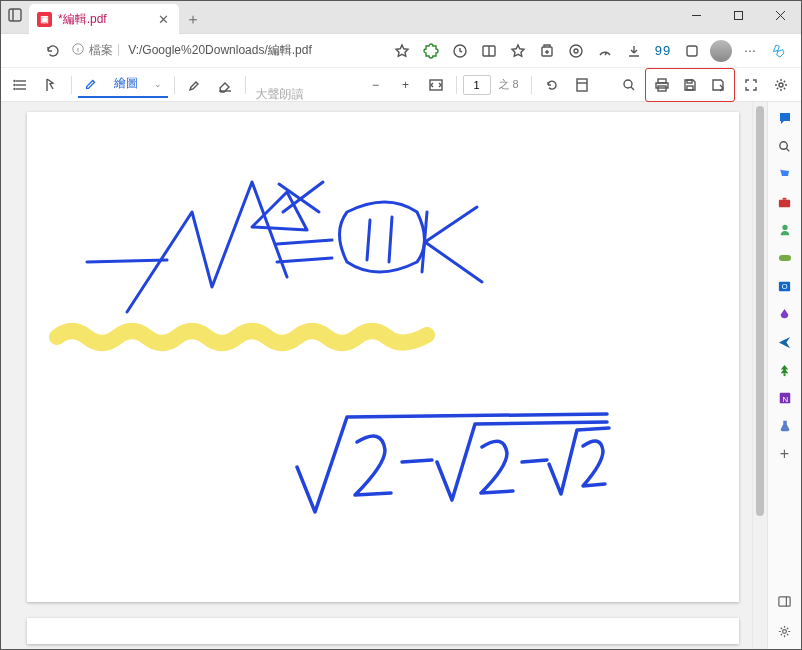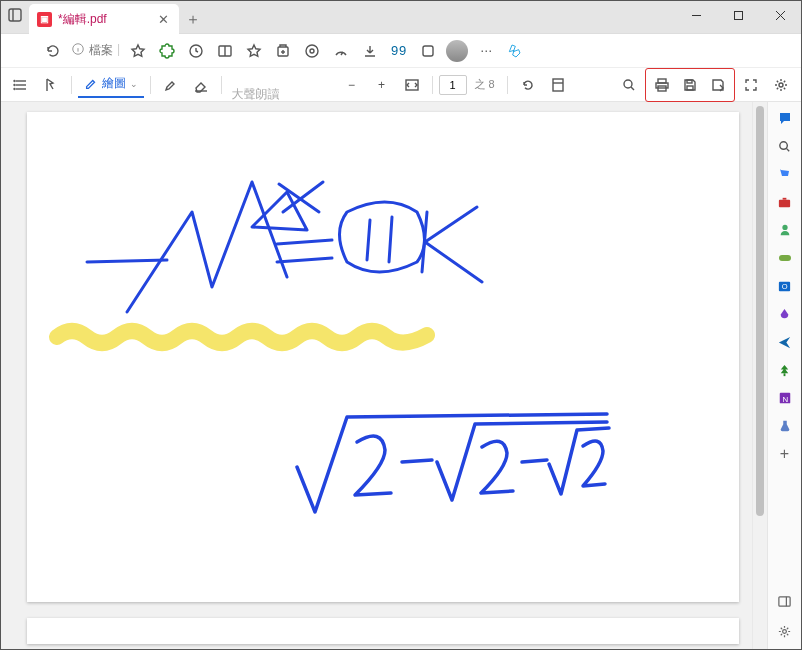--- a/index.html
+++ b/index.html
@@ -52,21 +52,21 @@
   .avatar { width:22px;height:22px;border-radius:50%;background:linear-gradient(#bbb,#888);}
   .bing-btn { width:30px;height:30px;color:#1ba1e2;}
 
   .pdftoolbar {
     display:flex; align-items:center; height:34px;
     padding:0 6px; gap:2px; background:#fff; border-bottom:1px solid #e5e5e5;
     font-size:12px; color:#555;
   }
   .pdftoolbar .sep { width:1px;height:18px;background:#ddd;margin:0 4px;}
   .draw-btn {
-    display:flex;align-items:center;gap:4px;height:26px;padding:0 6px;
+    display:flex;align-items:center;gap:16px;height:26px;padding:0 6px;
     border-bottom:2px solid #2266dd; color:#2266dd;
   }
   .draw-btn .chev{font-size:9px;color:#888;}
   .page-input { width:28px;height:20px;border:1px solid #ccc;text-align:center;font-size:11px;border-radius:2px;}
   .read-aloud { color:#aaa; font-size:12px; padding:0 4px;margin-top:20px;}
   .red-box {
     border:1.5px solid #d33; border-radius:3px; padding:2px 2px;
     display:flex; gap:0px;
   }
 
@@ -148,20 +148,21 @@
     </div>
   <div class="addr-info">
     <svg width="14" height="14" viewBox="0 0 16 16" fill="none" stroke="#888">
         <circle cx="8" cy="8" r="6"></circle>
         <line x1="8" y1="5" x2="8" y2="5"></line>
         <line x1="8" y1="7" x2="8" y2="11"></line>
       </svg>
     <span>檔案</span>
     <span style="color:#ccc">|</span>
   </div>
+  <div class="addr-url">V:/Google%20Downloads/編輯.pdf</div>
   <div class="addr-right">
     <div class="icbtn">
         <svg viewBox="0 0 16 16">
           <path d="M8 2l1.8 3.8 4.2.5-3 2.9.8 4.1L8 11.3 4.2 13.3 5 9.2 2 6.3l4.2-.5z"></path>
         </svg>
       </div>
     <div class="icbtn ext-green">
         <svg viewBox="0 0 16 16" fill="#3a9a3a" stroke="none">
           <path d="M8 1c1 0 2 1 2 2h3v3c1 0 2 1 2 2s-1 2-2 2v3h-3c0 1-1 2-2 2s-2-1-2-2H3v-3c-1 0-2-1-2-2s1-2 2-2V3h3c0-1 1-2 2-2z"></path>
         </svg>

